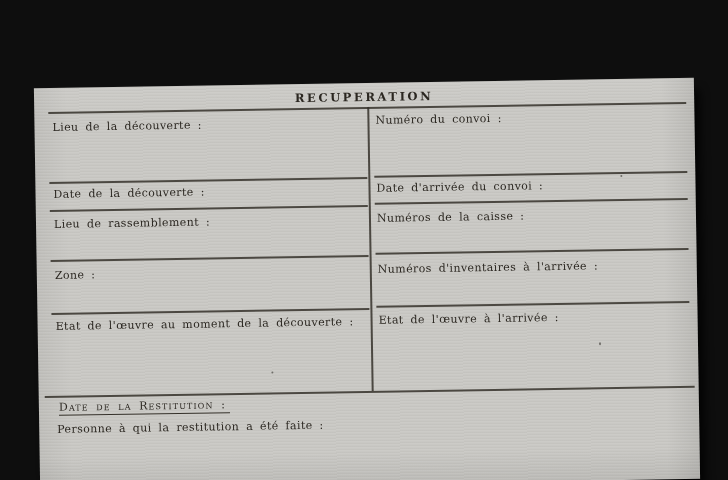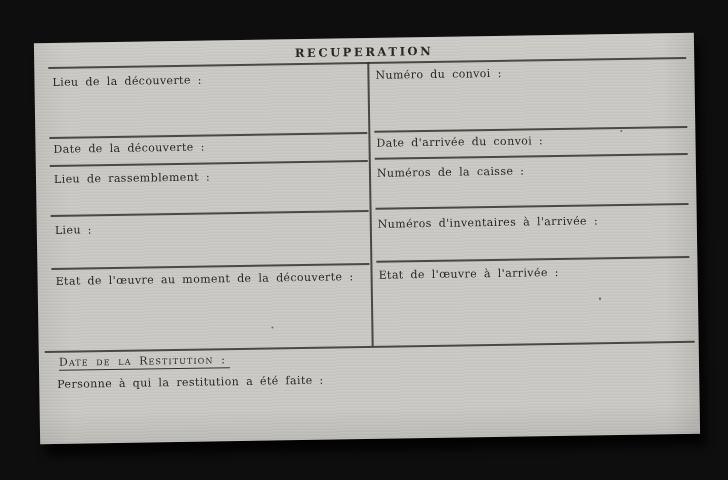--- a/index.html
+++ b/index.html
@@ -8,21 +8,21 @@
     --color-ink:#2b2721;
     --color-line:#35312a;
   }
   *{margin:0;padding:0;box-sizing:border-box;}
   html,body{width:728px;height:480px;overflow:hidden;}
   body{
     background:var(--color-background);
     font-family:"DejaVu Serif","Liberation Serif",serif;
     position:relative;
   }
-  .scene{position:absolute;inset:0;background:var(--color-background);}
+  .scene{position:absolute;inset:0;background:var(--color-background);margin-top:45px;}
   .card{
     position:absolute;left:37px;top:38px;width:660px;height:401px;
     background-color:var(--color-paper);
     background-image:
       repeating-linear-gradient(0deg, rgba(255,255,255,.06) 0 1px, rgba(118,115,106,.05) 1px 2px, rgba(255,255,255,0) 2px 3px),
       linear-gradient(90deg, rgba(0,0,0,.05), rgba(0,0,0,0) 5%, rgba(0,0,0,0) 95%, rgba(0,0,0,.08)),
       linear-gradient(180deg, rgba(255,255,255,.05), rgba(0,0,0,0) 8%, rgba(0,0,0,0) 92%, rgba(0,0,0,.07));
     transform:rotate(-0.9deg);
     box-shadow:6px 12px 9px rgba(0,0,0,.75);
     color:var(--color-ink);
@@ -67,21 +67,21 @@
     <div class="hline r-line" style="top:93px"></div>
     <div class="hline r-line" style="top:120px"></div>
     <div class="hline r-line" style="top:170px"></div>
     <div class="hline r-line" style="top:223px"></div>
 
     <div class="hline restitution-line"></div>
 
     <div class="label" style="left:18px;top:33px">Lieu de la découverte :</div>
     <div class="label" style="left:18px;top:100px">Date de la découverte :</div>
     <div class="label" style="left:18px;top:130px">Lieu de rassemblement :</div>
-    <div class="label" style="left:18px;top:181px">Lieu :</div>
+    <div class="label" style="left:18px;top:181px">Zone :</div>
     <div class="label" style="left:18px;top:232px">Etat de l'œuvre au moment de la découverte :</div>
 
     <div class="label" style="left:341px;top:31px">Numéro du convoi :</div>
     <div class="label" style="left:341px;top:99px">Date d'arrivée du convoi :</div>
     <div class="label" style="left:341px;top:129px">Numéros de la caisse :</div>
     <div class="label" style="left:341px;top:180px">Numéros d'inventaires à l'arrivée :</div>
     <div class="label" style="left:341px;top:231px">Etat de l'œuvre à l'arrivée :</div>
 
     <div class="label smallcaps" style="left:20px;top:313px">Date de la Restitution :</div>
     <div class="label" style="left:18px;top:335px">Personne à qui la restitution a été faite :</div>

